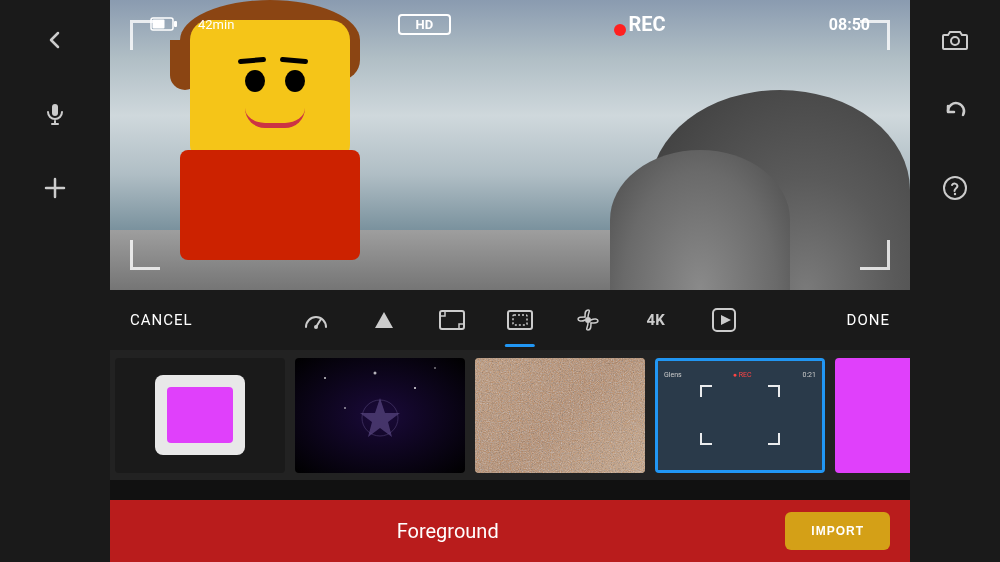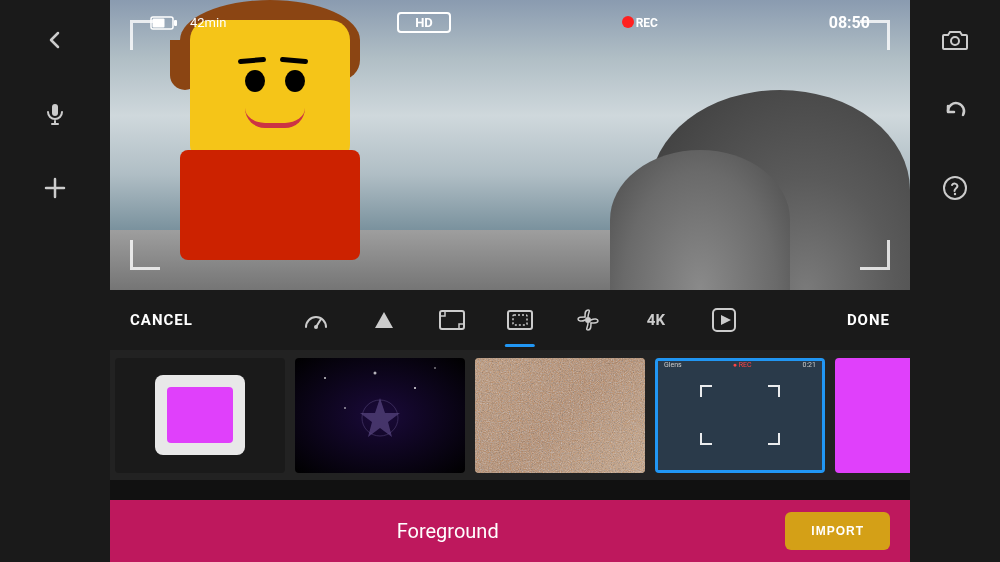--- a/index.html
+++ b/index.html
@@ -233,37 +233,37 @@
       display: flex;
       align-items: center;
       justify-content: space-between;
       padding: 0 40px;
       font-size: 15px;
       color: #fff;
     }
     .battery-icon {
       display: inline-flex;
       align-items: center;
-      gap: 12px;
+      gap: 20px;
       font-size: 13px;
     }
     .hd-badge {
       background: transparent;
       border: 2px solid #fff;
       border-radius: 4px;
       padding: 1px 16px;
       font-size: 13px;
       font-weight: bold;
       color: #fff;
     }
     .rec-indicator {
       display: flex;
-      align-items: flex-start;
+      align-items: flex-end;
       gap: 2px;
-      font-size: 12px;
+      font-size: 20px;
       font-weight: bold;
       color: #fff;
     }
     .rec-dot {
       width: 12px;
       height: 12px;
       background: #ff2020;
       border-radius: 50%;
     }
     .timer-display {
@@ -281,21 +281,21 @@
       height: 60px;
       background: #1a1a1a;
       display: flex;
       align-items: center;
       padding: 0 20px;
       z-index: 10;
     }
     .toolbar-cancel {
       color: #fff;
       font-size: 15px;
-      font-weight: bold;
+      font-weight: normal;
       cursor: pointer;
       letter-spacing: 1px;
       margin-right: auto;
     }
     .toolbar-icons {
       display: flex;
       align-items: center;
       gap: 30px;
       flex: 1;
       justify-content: center;
@@ -324,21 +324,21 @@
     }
     .toolbar-4k {
       font-size: 15px;
       font-weight: bold;
       color: #ccc;
       cursor: pointer;
     }
     .toolbar-done {
       color: #fff;
       font-size: 15px;
-      font-weight: bold;
+      font-weight: normal;
       cursor: pointer;
       letter-spacing: 1px;
       margin-left: auto;
     }
 
     
     .thumbnail-strip {
       position: absolute;
       left: 110px;
       right: 90px;
@@ -404,21 +404,21 @@
       background: #2a3a4a;
       width: 100%;
       height: 100%;
       display: flex;
       align-items: center;
       justify-content: center;
       position: relative;
     }
     .vf-mini-hud {
       position: absolute;
-      top: 0;
+      top: 10px;
       left: 0; right: 0;
       display: flex;
       justify-content: space-between;
       padding: 0 6px;
       font-size: 7px;
       color: #ccc;
     }
     .vf-mini-rec { color: #ff4444; }
     .vf-frame {
       width: 80px;
@@ -443,21 +443,21 @@
       width: 100%;
       height: 100%;
     }
 
     
     .bottom-bar {
       position: absolute;
       left: 0; right: 0;
       bottom: 0;
       height: 62px;
-      background: #be185d;
+      background: #b91c1c;
       display: flex;
       align-items: center;
       justify-content: space-between;
       padding: 0 20px 0 110px;
     }
     .foreground-label {
       font-size: 20px;
       color: #fff;
       font-weight: 400;
       flex: 1;

